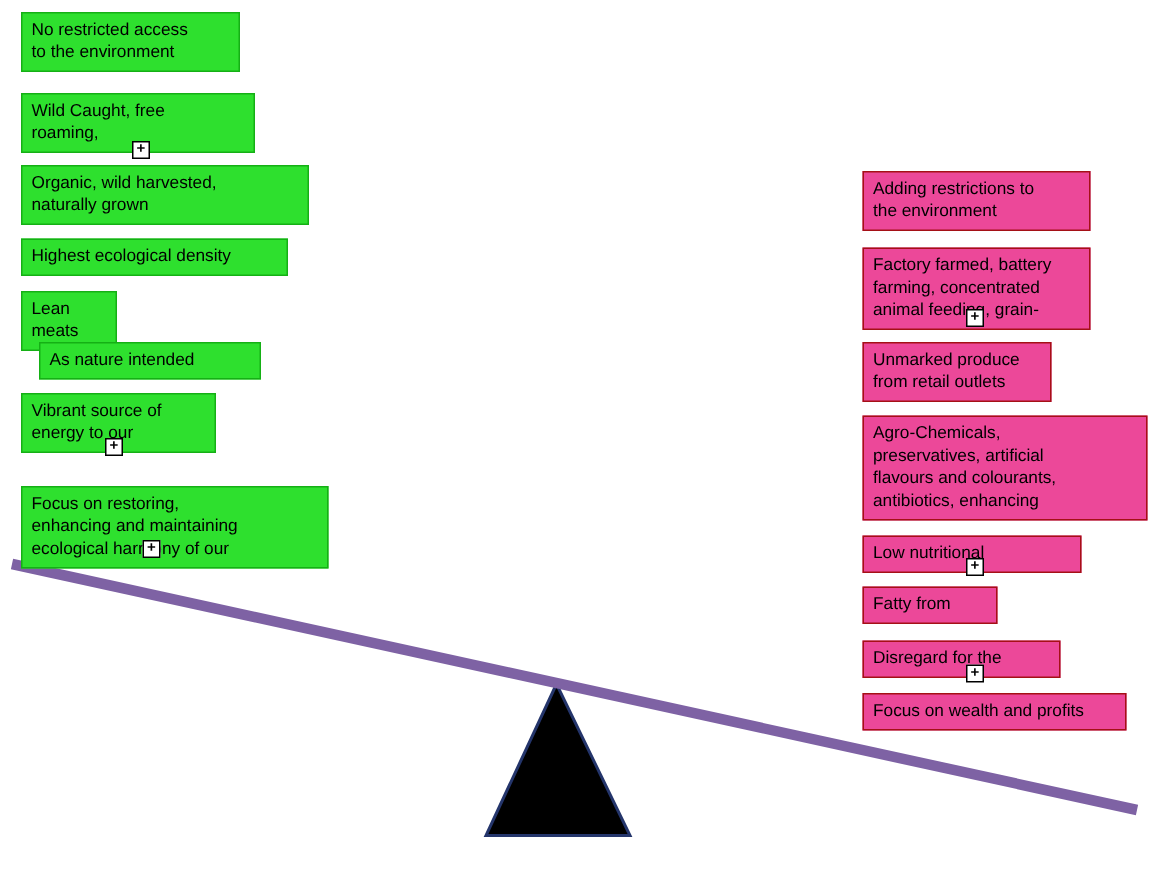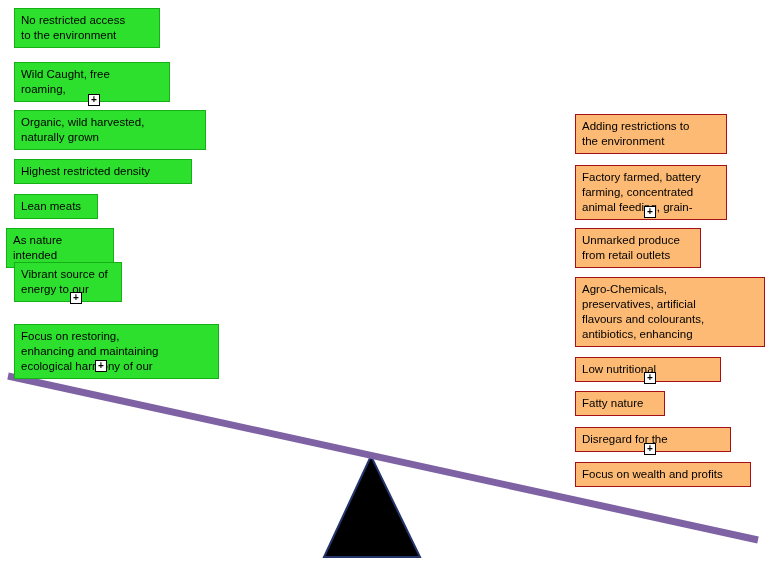--- a/index.html
+++ b/index.html
@@ -13,21 +13,21 @@
   .box{
     position:absolute;
     box-sizing:border-box;
     padding:4px 6px;
     font-size:11.5px;
     line-height:15px;
     color:#000;
     white-space:pre-line;
   }
   .green{background:#2ee02e;border:1px solid #15b015;}
-  .red{background:#fdba74;border:1px solid #a51016;}
+  .red{background:#ec4899;border:1px solid #a51016;}
   .plus{
     position:absolute;
     box-sizing:border-box;
     width:12px;height:12px;
     background:#fff;
     border:1px solid #000;
     display:flex;align-items:center;justify-content:center;
     font-size:10px;font-weight:bold;line-height:1;
     color:#000;
     cursor:pointer;
@@ -44,43 +44,43 @@
     <polygon points="371,456 324,557 420,557" fill="#000000" stroke="#24356b" stroke-width="2"></polygon>
     <line x1="8" y1="376" x2="758" y2="540" stroke="#7e62a4" stroke-width="7"></line>
   </svg>
 
   <div class="box green" style="left:14px;top:8px;width:146px">No restricted access
 to the environment</div>
   <div class="box green" style="left:14px;top:62px;width:156px">Wild Caught, free
 roaming,</div>
   <div class="box green" style="left:14px;top:110px;width:192px">Organic, wild harvested,
 naturally grown</div>
-  <div class="box green" style="left:14px;top:159px;width:178px">Highest restricted density</div>
-  <div class="box green" style="left:14px;top:194px;width:84px">Lean meats</div>
-  <div class="box green" style="left:6px;top:228px;width:108px">As nature intended</div>
-  <div class="box green" style="left:14px;top:262px;width:108px">Vibrant source of
+  <div class="box green" style="left:14px;top:159px;width:178px">Highest ecological density</div>
+  <div class="box green" style="left:14px;top:194px;width:64px">Lean meats</div>
+  <div class="box green" style="left:26px;top:228px;width:148px">As nature intended</div>
+  <div class="box green" style="left:14px;top:262px;width:130px">Vibrant source of
 energy to our</div>
   <div class="box green" style="left:14px;top:324px;width:205px">Focus on restoring,
 enhancing and maintaining
 ecological harmony of our</div>
 
   <div class="box red" style="left:575px;top:114px;width:152px">Adding restrictions to
 the environment</div>
   <div class="box red" style="left:575px;top:165px;width:152px">Factory farmed, battery
 farming, concentrated
 animal feeding, grain-</div>
   <div class="box red" style="left:575px;top:228px;width:126px">Unmarked produce
 from retail outlets</div>
   <div class="box red" style="left:575px;top:277px;width:190px">Agro-Chemicals,
 preservatives, artificial
 flavours and colourants,
 antibiotics, enhancing</div>
   <div class="box red" style="left:575px;top:357px;width:146px">Low nutritional</div>
-  <div class="box red" style="left:575px;top:391px;width:90px">Fatty nature</div>
-  <div class="box red" style="left:575px;top:427px;width:156px">Disregard for the</div>
+  <div class="box red" style="left:575px;top:391px;width:90px">Fatty from</div>
+  <div class="box red" style="left:575px;top:427px;width:132px">Disregard for the</div>
   <div class="box red" style="left:575px;top:462px;width:176px">Focus on wealth and profits</div>
 
   <div class="plus" style="left:88px;top:94px">+</div>
   <div class="plus" style="left:70px;top:292px">+</div>
   <div class="plus" style="left:95px;top:360px">+</div>
   <div class="plus" style="left:644px;top:206px">+</div>
   <div class="plus" style="left:644px;top:372px">+</div>
   <div class="plus" style="left:644px;top:443px">+</div>
 
 </div>

